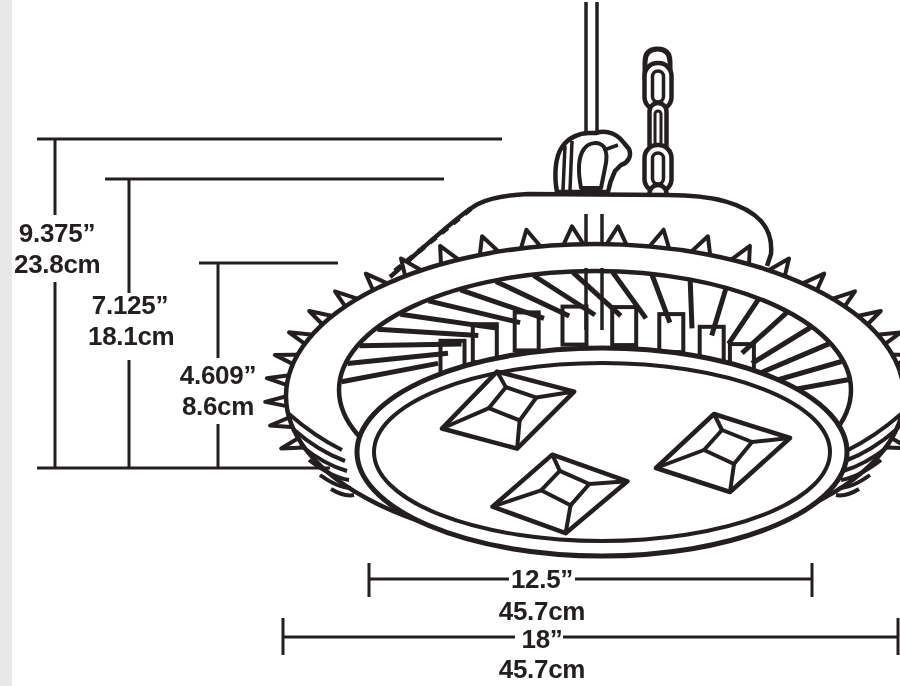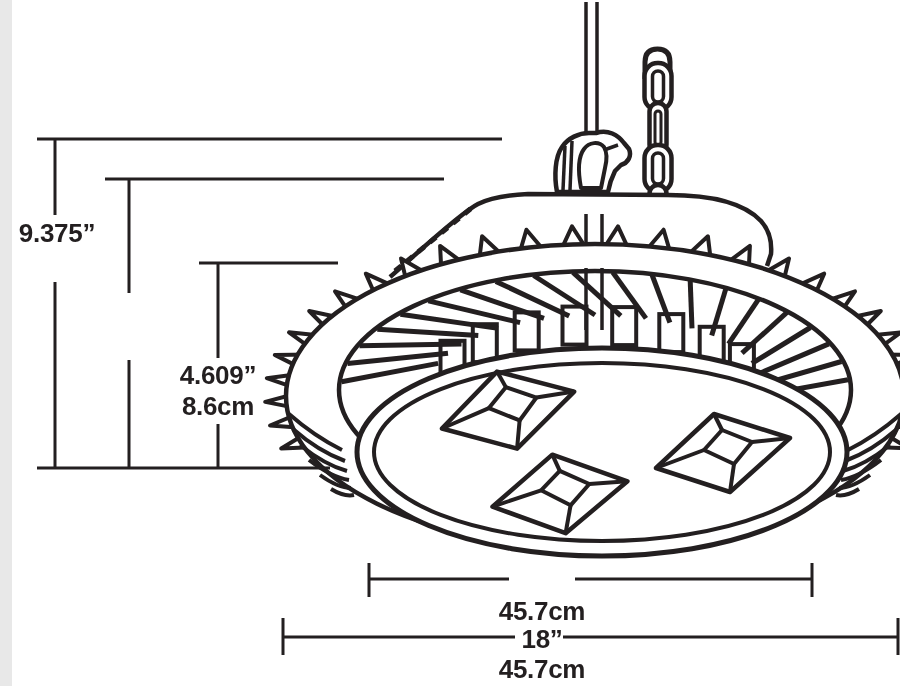--- a/index.html
+++ b/index.html
@@ -168,23 +168,29 @@
       <path class="s" stroke-width="3" d="M93,179 H432 M117,179 V293 M117,360 V468"></path>
       <path class="s" stroke-width="3" d="M187,263 H326 M206,263 V358 M206,424 V468"></path>
       <path class="s" stroke-width="3" d="M25,468 H318"></path>
       <path class="s" stroke-width="3" d="M357,579 H497 M563,579 H800 M357,563 V597 M800,563 V597"></path>
       <path class="s" stroke-width="3" d="M271,637 H503 M551,637 H886 M271,618 V655 M886,618 V655"></path>
     </g>
   </svg>
 
   <div class="dim-label" style="left:2px;top:218px;width:86px">
     <div>9.375”</div>
+    <div>23.8cm</div>
+  </div>
+  <div class="dim-label" style="left:76px;top:290px;width:84px">
+    <div>7.125”</div>
+    <div>18.1cm</div>
   </div>
   <div class="dim-label" style="left:166px;top:360px;width:80px">
     <div>4.609”</div>
     <div>8.6cm</div>
   </div>
 
+  <div class="dim-label" style="left:485px;top:564px;width:90px">12.5”</div>
   <div class="dim-label" style="left:485px;top:596px;width:90px">45.7cm</div>
   <div class="dim-label" style="left:485px;top:624px;width:90px">18”</div>
   <div class="dim-label" style="left:485px;top:654px;width:90px">45.7cm</div>
 
 </div>
 
 </body></html>

